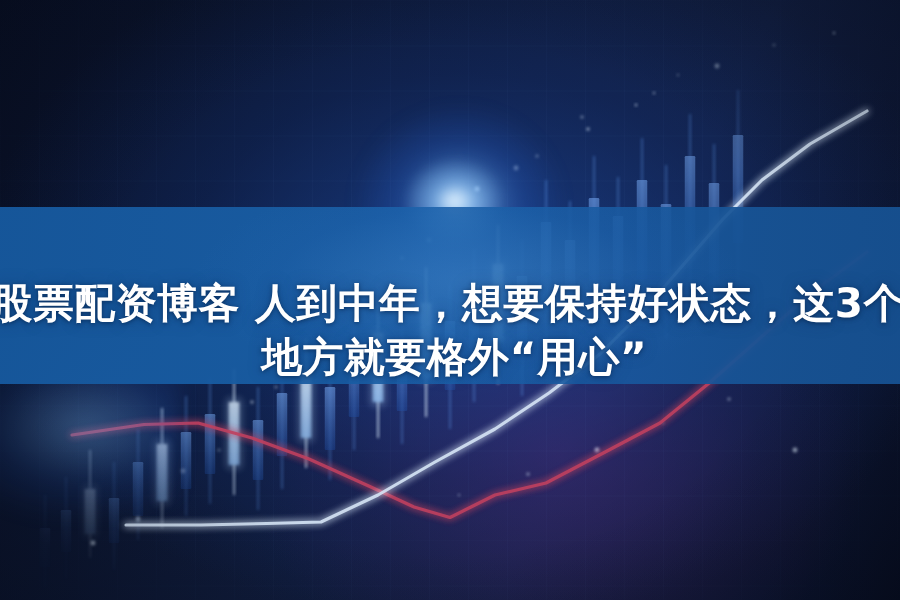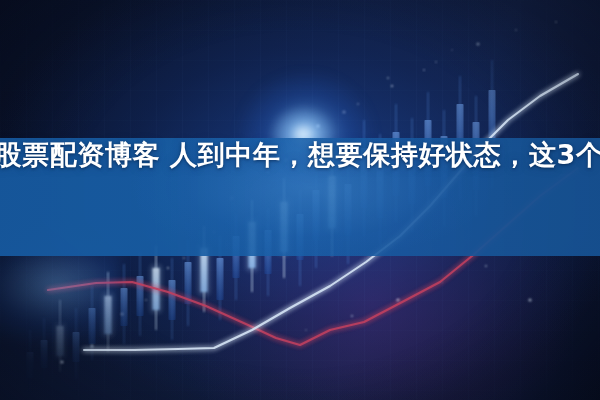--- a/index.html
+++ b/index.html
@@ -64,21 +64,21 @@
         rgba(22,80,144,0.97) 100%);
   }
   .band-sheen{
     position:absolute;left:0;top:138px;width:600px;height:118px;
     background:radial-gradient(ellipse 230px 90px at 52% 42%, rgba(120,190,255,0.22) 0%, rgba(60,130,220,0.06) 55%, rgba(0,0,0,0) 80%);
   }
   
   .headline{
     position:absolute;left:0;top:138px;width:600px;height:118px;
     display:flex;flex-direction:column;
-    align-items:center;justify-content:flex-start;
+    align-items:center;justify-content:flex-end;
     gap:2px;
   }
   .hl-line{
     color:#ffffff;
     font-size:27px;
     font-weight:bold;
     line-height:34px;
     letter-spacing:.6px;
     white-space:nowrap;
     text-shadow:0 1px 3px rgba(4,22,52,0.55), 0 0 10px rgba(10,40,90,0.35);
@@ -240,15 +240,16 @@
   <div class="left-glow"></div>
   <div class="core-glow"></div>
   <div class="core-glow2"></div>
   <div class="bg-vign"></div>
 
   <div class="band"></div>
   <div class="band-sheen"></div>
 
   <div class="headline">
     <div class="hl-line l1">股票配资博客 人到中年，想要保持好状态，这3个</div>
+    <div class="hl-line l2">地方就要格外“用心”</div>
   </div>
 
 </div>
 
 </body></html>

